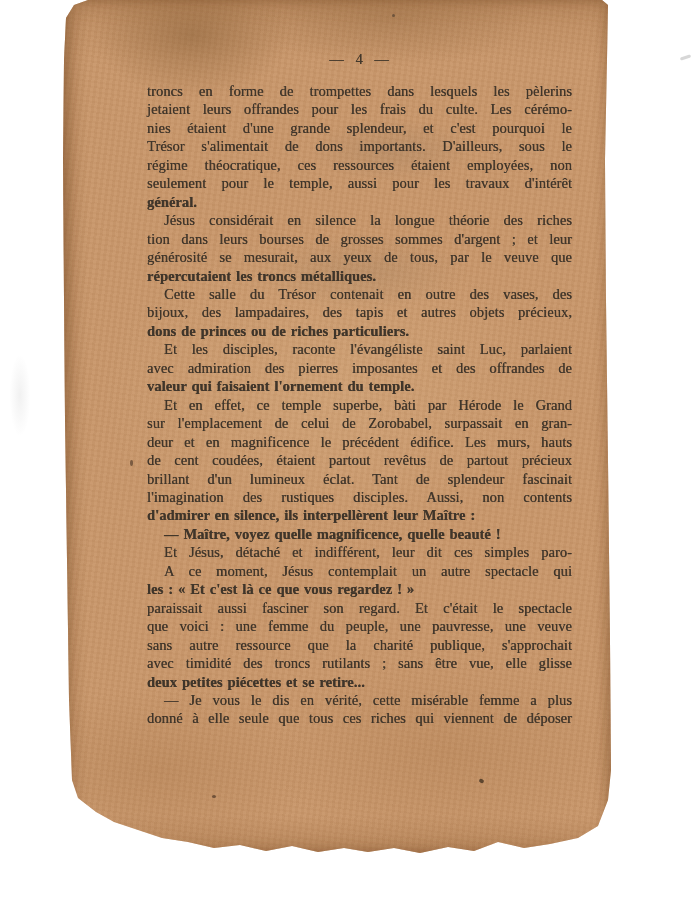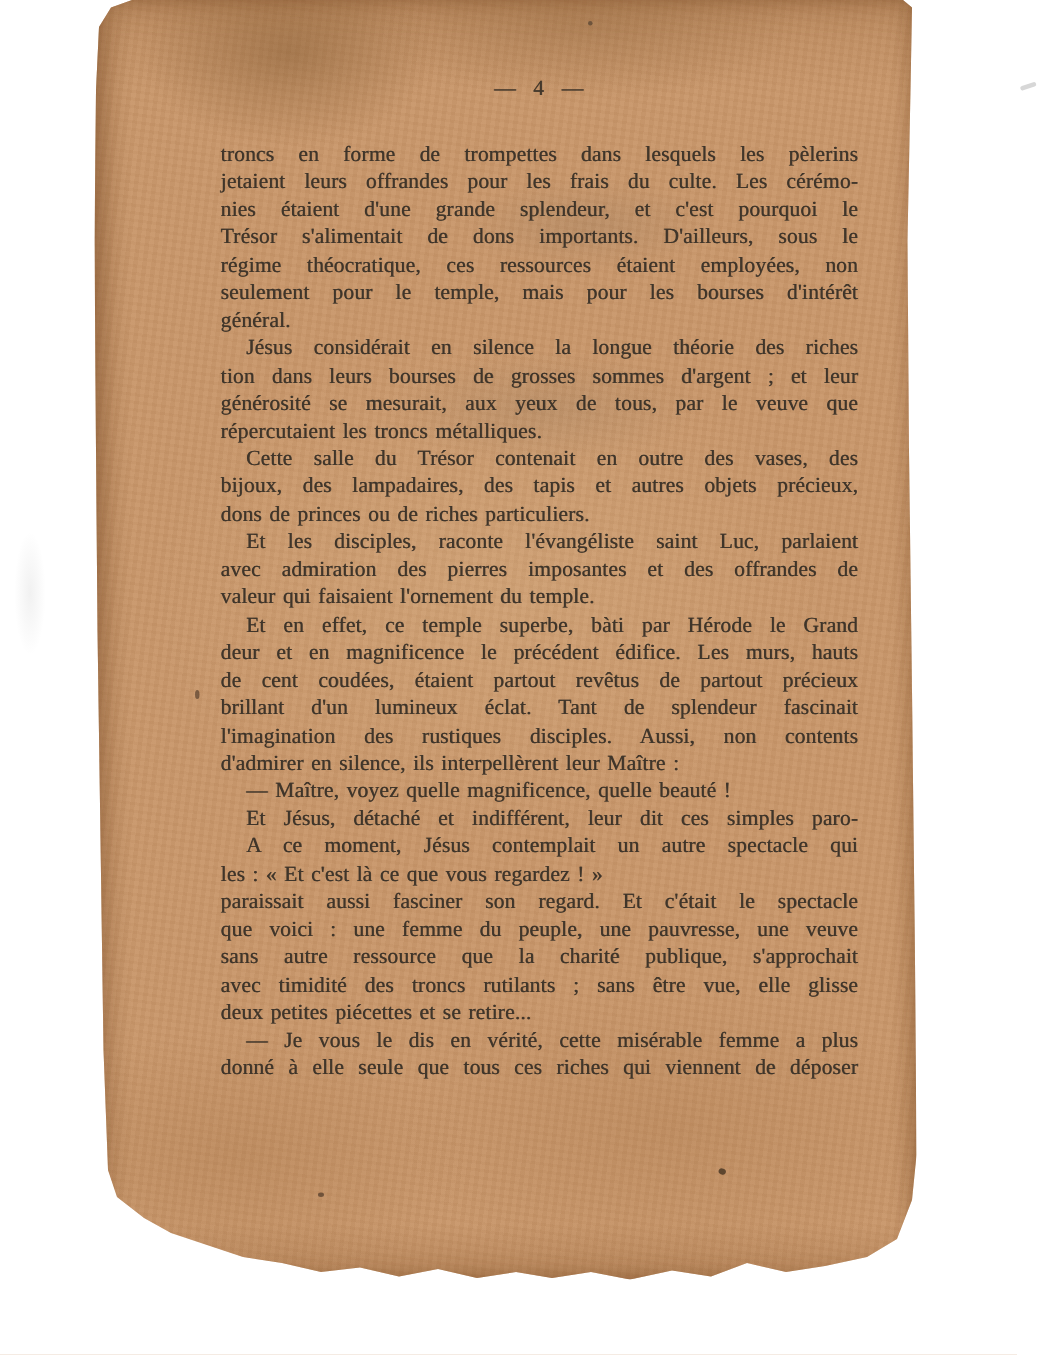--- a/index.html
+++ b/index.html
@@ -40,27 +40,27 @@
       7px 700px, 5px 560px, 3px 420px, 2px 300px, 1px 160px, 2px 60px, 4px 18px, 12px 5px
     );
   }
   .page-number{
     position:absolute;left:85px;top:51px;width:425px;
     text-align:center;font-size:14.5px;color:#43382b;
     letter-spacing:1px;word-spacing:6px;
     text-shadow:0.35px 0.25px 0 rgba(63,53,42,0.85);
   }
   .text-block{
-    position:absolute;left:85px;top:94px;width:425px;
+    position:absolute;left:85px;top:82px;width:425px;
     font-size:14.4px;line-height:18.45px;color:#3f352a;
     word-spacing:1.2px;letter-spacing:0.1px;
     text-shadow:0.35px 0.25px 0 rgba(63,53,42,0.8);
   }
   .line{text-align:justify;text-align-last:justify;}
-  .line.last{text-align-last:left;}
+  .line.last{text-align-last:left;font-weight:bold;}
   .line.first{text-indent:17px;}
   .speck{position:absolute;border-radius:50%;}
   .sp1{left:417px;top:779px;width:5px;height:4px;background:rgba(60,45,30,0.75);transform:rotate(25deg);}
   .sp2{left:68px;top:460px;width:3px;height:6px;background:rgba(70,50,35,0.6);}
   .sp3{left:150px;top:795px;width:4px;height:3px;background:rgba(70,50,35,0.65);}
   .sp4{left:330px;top:14px;width:3px;height:3px;background:rgba(60,50,40,0.55);}
   .sp5{left:560px;top:545px;width:3px;height:3px;background:rgba(80,58,38,0.45);}
   .margin-smudge{
     position:absolute;left:6px;top:338px;width:28px;height:115px;
     background:radial-gradient(14px 55px at 50% 50%, rgba(60,60,60,0.07), rgba(60,60,60,0) 75%);
@@ -77,33 +77,34 @@
   <div class="margin-smudge"></div>
   <div class="margin-dash"></div>
   <div class="paper">
     <div class="page-number">— 4 —</div>
     <div class="text-block">
         <div class="line">troncs en forme de trompettes dans lesquels les pèlerins</div>
         <div class="line">jetaient leurs offrandes pour les frais du culte. Les cérémo-</div>
         <div class="line">nies étaient d'une grande splendeur, et c'est pourquoi le</div>
         <div class="line">Trésor s'alimentait de dons importants. D'ailleurs, sous le</div>
         <div class="line">régime théocratique, ces ressources étaient employées, non</div>
-        <div class="line">seulement pour le temple, mais pour les bourses d'intérêt</div>
+        <div class="line">seulement pour le temple, aussi pour les travaux d'intérêt</div>
         <div class="line last">général.</div>
         <div class="line first">Jésus considérait en silence la longue théorie des riches</div>
         <div class="line">tion dans leurs bourses de grosses sommes d'argent ; et leur</div>
         <div class="line">générosité se mesurait, aux yeux de tous, par le veuve que</div>
         <div class="line last">répercutaient les troncs métalliques.</div>
         <div class="line first">Cette salle du Trésor contenait en outre des vases, des</div>
         <div class="line">bijoux, des lampadaires, des tapis et autres objets précieux,</div>
         <div class="line last">dons de princes ou de riches particuliers.</div>
         <div class="line first">Et les disciples, raconte l'évangéliste saint Luc, parlaient</div>
         <div class="line">avec admiration des pierres imposantes et des offrandes de</div>
         <div class="line last">valeur qui faisaient l'ornement du temple.</div>
         <div class="line first">Et en effet, ce temple superbe, bàti par Hérode le Grand</div>
+        <div class="line">sur l'emplacement de celui de Zorobabel, surpassait en gran-</div>
         <div class="line">deur et en magnificence le précédent édifice. Les murs, hauts</div>
         <div class="line">de cent coudées, étaient partout revêtus de partout précieux</div>
         <div class="line">brillant d'un lumineux éclat. Tant de splendeur fascinait</div>
         <div class="line">l'imagination des rustiques disciples. Aussi, non contents</div>
         <div class="line last">d'admirer en silence, ils interpellèrent leur Maître :</div>
         <div class="line first last">— Maître, voyez quelle magnificence, quelle beauté !</div>
         <div class="line first">Et Jésus, détaché et indifférent, leur dit ces simples paro-</div>
         <div class="line first">A ce moment, Jésus contemplait un autre spectacle qui</div>
         <div class="line last">les : « Et c'est là ce que vous regardez ! »</div>
         <div class="line">paraissait aussi fasciner son regard. Et c'était le spectacle</div>

